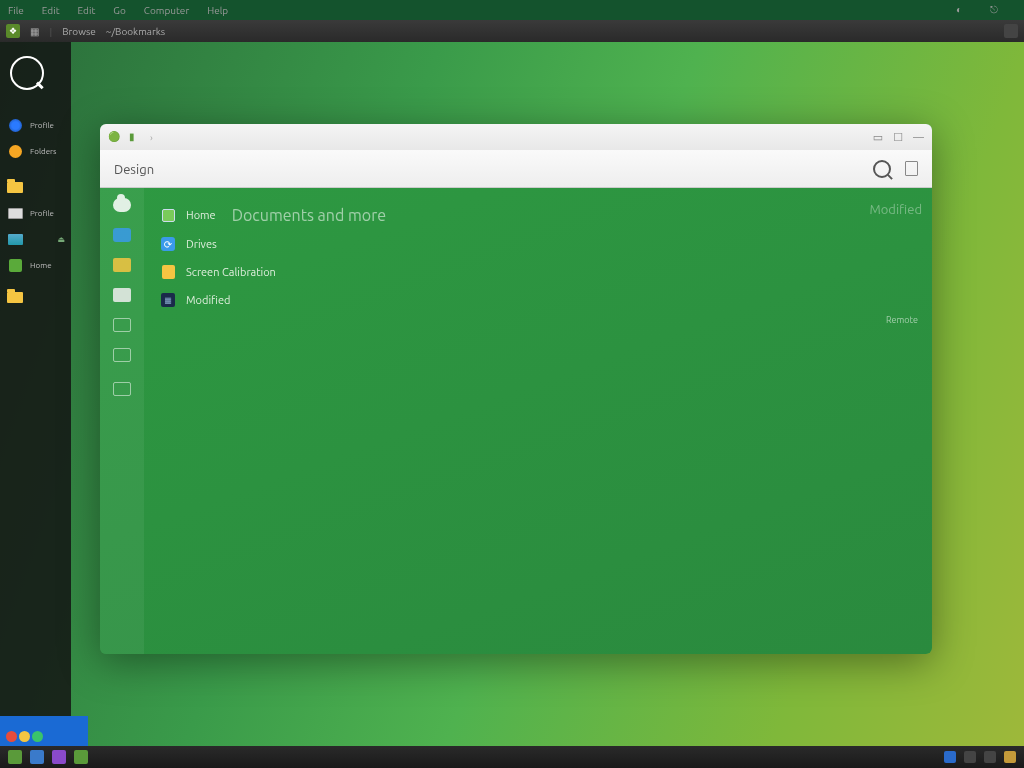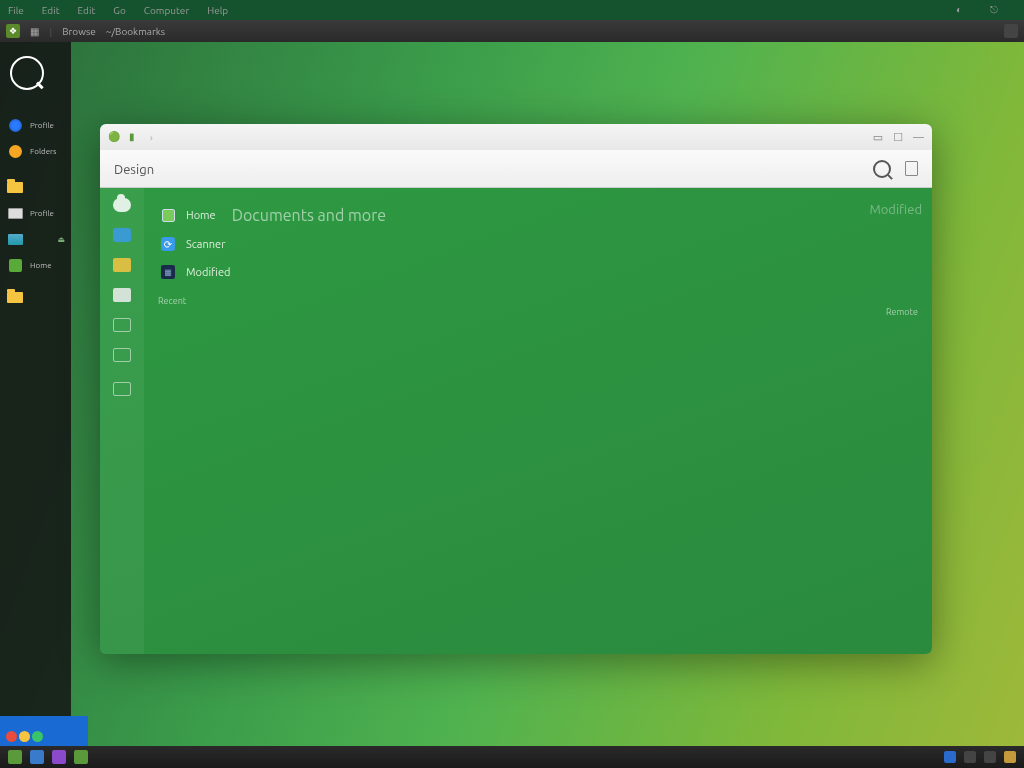--- a/index.html
+++ b/index.html
@@ -181,29 +181,34 @@
         <span class="rico">
             <span class="rico-g"></span>
           </span>
         <span class="rlabel">Home</span>
         <span class="rsub">Documents and more</span>
       </div>
       <div class="fm-row">
         <span class="rico">
             <span class="rico-ref">⟳</span>
           </span>
-        <span class="rlabel">Scanner</span>
+        <span class="rlabel">Drives</span>
+      </div>
+      <div class="fm-row">
+        <span class="rico">
+            <span class="rico-doc"></span>
+          </span>
+        <span class="rlabel">Screen Calibration</span>
       </div>
       <div class="fm-row">
         <span class="rico">
             <span class="rico-app">▦</span>
           </span>
         <span class="rlabel">Modified</span>
       </div>
-      <div class="fm-small">Recent</div>
       <div class="fm-small" style="margin-top:1px;text-align:right;">Remote</div>
     </div>
   </div>
 </div>
 
 <div class="bluestrip">
   <div class="orbs">
     <div class="orb orb1"></div>
     <div class="orb orb2"></div>
     <div class="orb orb3"></div>

